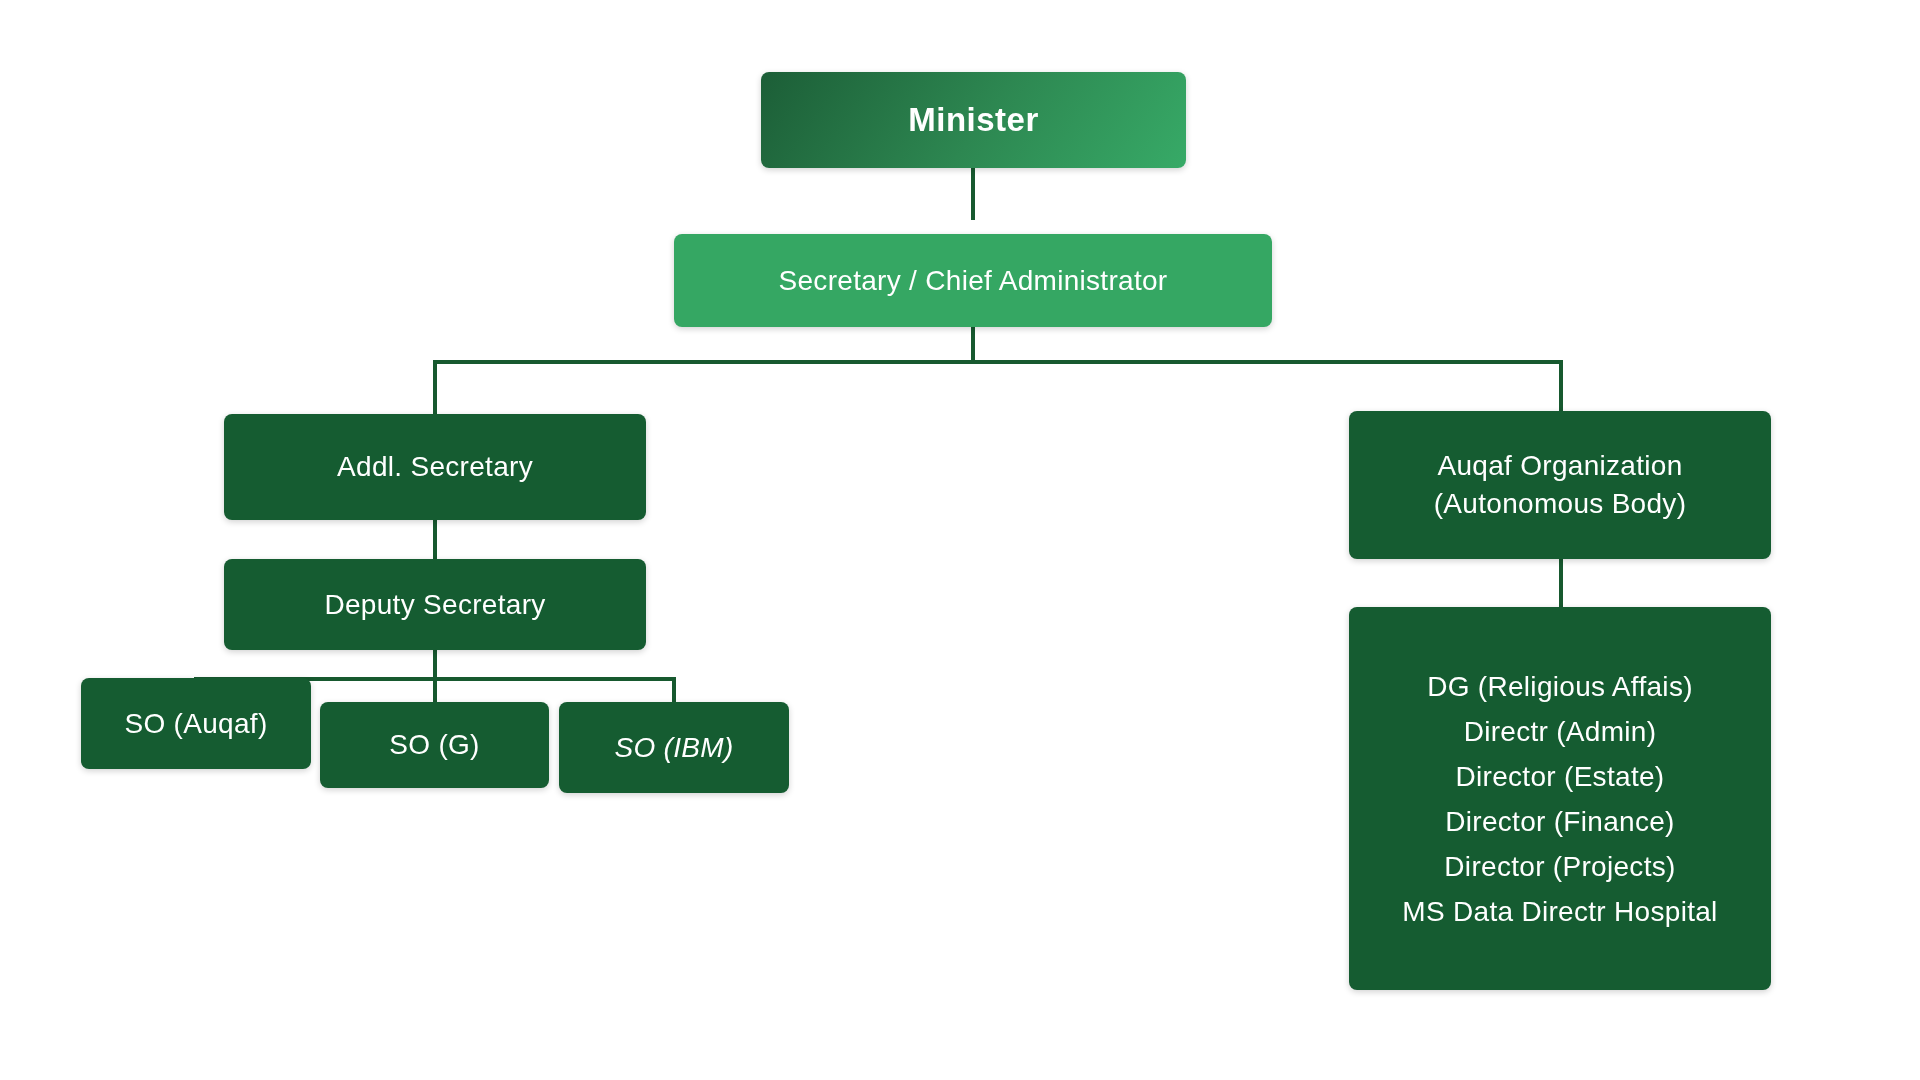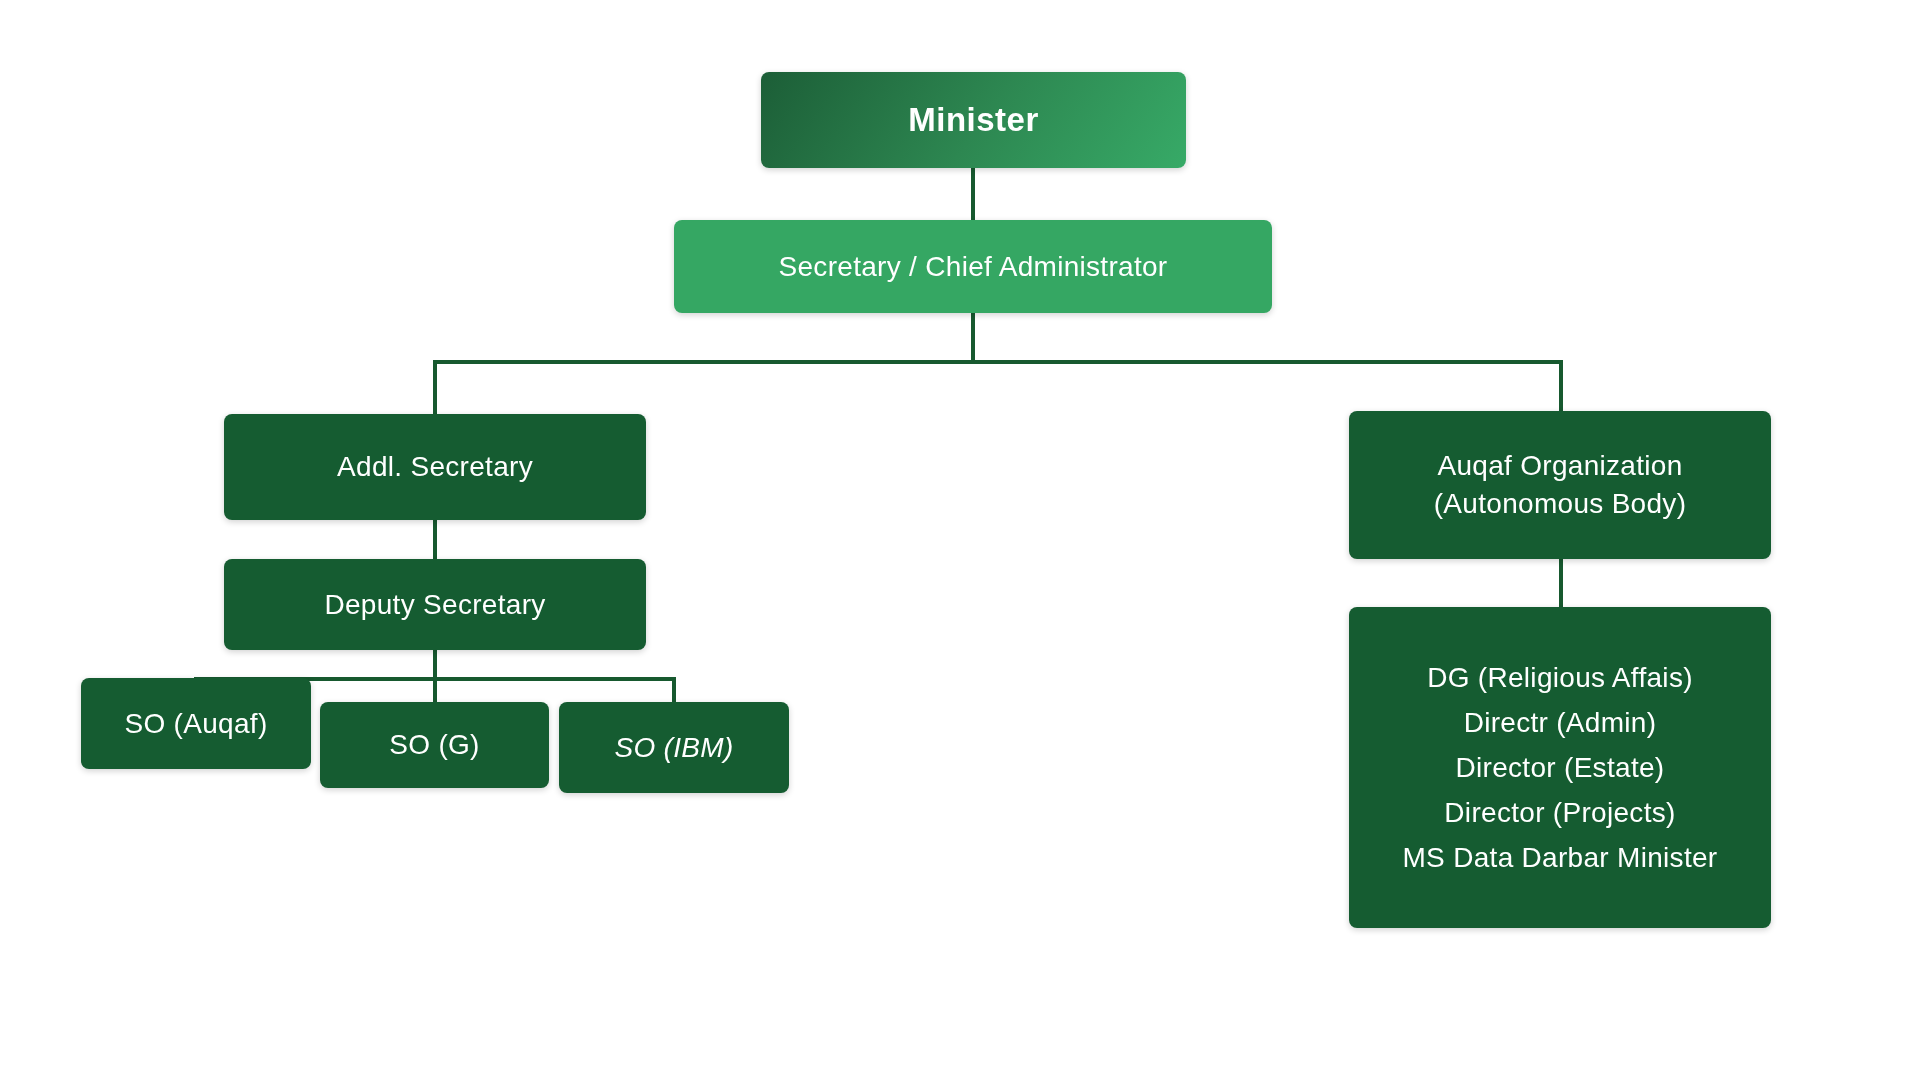--- a/index.html
+++ b/index.html
@@ -33,35 +33,36 @@
     line-height: 1.35;
   }
   .node.gradient {
     background: linear-gradient(125deg, #1C5E37 0%, #2D8751 52%, #37AA67 100%);
     font-weight: 700;
     font-size: 33px;
     letter-spacing: 0.5px;
   }
   .node.medium {
     background: #35A763;
+    margin-top: 14px;
   }
   .conn {
     position: absolute;
     background: #17592F;
   }
   
   #minister        { left: 761px;  top: 72px;  width: 425px; height: 96px;  }
   #secretary       { left: 674px;  top: 220px; width: 598px; height: 93px;  }
   #addl-secretary  { left: 224px;  top: 414px; width: 422px; height: 106px;  }
   #deputy-secretary{ left: 224px;  top: 559px; width: 422px; height: 91px;  }
   #so-auqaf        { left: 81px;   top: 678px; width: 230px; height: 91px;  }
   #so-g            { left: 320px;  top: 702px; width: 229px; height: 86px;  }
   #so-ibm          { left: 559px;  top: 702px; width: 230px; height: 91px; font-style: italic;  }
   #auqaf-org       { left: 1349px; top: 411px; width: 422px; height: 148px; }
-  #dg-directors    { left: 1349px; top: 607px; width: 422px; height: 321px; text-align: center; }
+  #dg-directors    { left: 1349px; top: 607px; width: 422px; height: 383px; text-align: center; }
   #dg-directors .dg-line { line-height: 45px; white-space: nowrap; }
   #dg-directors .dg-stack { display: flex; flex-direction: column; }
   
   #conn-minister-secretary   { left: 971px;  top: 168px; width: 4px;    height: 52px; }
   #conn-secretary-drop       { left: 971px;  top: 313px; width: 4px;    height: 47px; }
   #conn-branch-horizontal    { left: 433px;  top: 360px; width: 1130px; height: 4px;  }
   #conn-left-drop            { left: 433px;  top: 360px; width: 4px;    height: 54px; }
   #conn-right-drop           { left: 1559px; top: 360px; width: 4px;    height: 51px; }
   #conn-addl-deputy          { left: 433px;  top: 507px; width: 4px;    height: 52px; }
   #conn-deputy-drop          { left: 433px;  top: 650px; width: 4px;    height: 31px; }
@@ -103,18 +104,19 @@
 
   <div class="node" id="so-ibm">SO (IBM)</div>
 
   <div class="node" id="auqaf-org">Auqaf Organization (Autonomous Body)</div>
 
   <div class="node" id="dg-directors">
     <div class="dg-stack">
       <div class="dg-line">DG (Religious Affais)</div>
       <div class="dg-line">Directr (Admin)</div>
       <div class="dg-line">Director (Estate)</div>
+      <div class="dg-line">Director (Finance)</div>
       <div class="dg-line">Director (Projects)</div>
-      <div class="dg-line">MS Data Darbar Minister</div>
+      <div class="dg-line">MS Data Directr Hospital</div>
     </div>
   </div>
 
 </div>
 
 </body></html>

